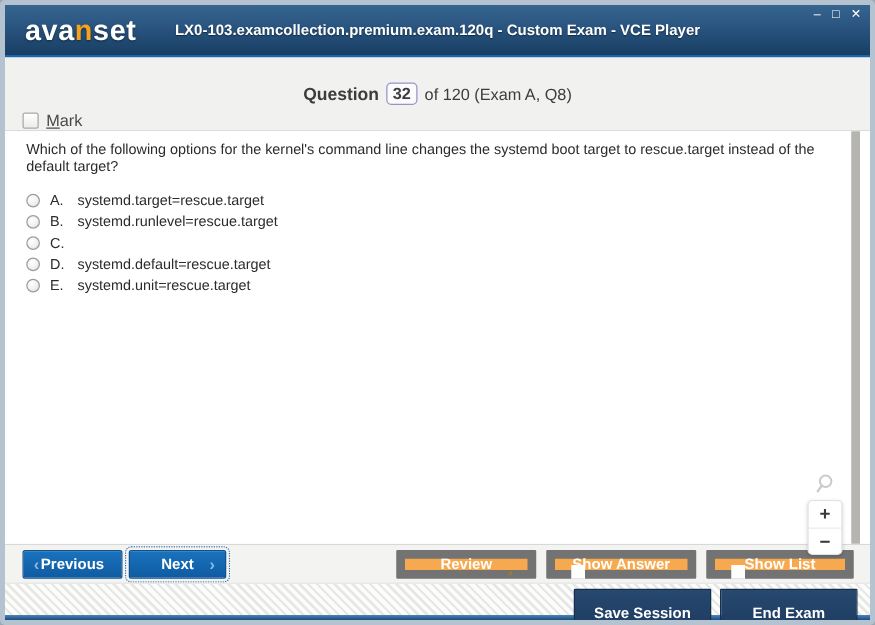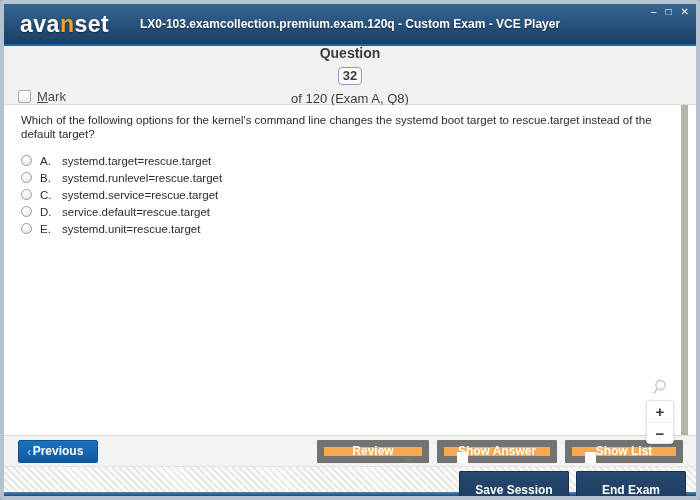--- a/index.html
+++ b/index.html
@@ -20,21 +20,21 @@
   .win-controls span{ color:#fff; font-size:10px; line-height:12px; cursor:default; }
 
   
   .header{ flex:0 0 42px; background:#f1f1ef; border-bottom:1px solid #dcdcda;
     position:relative; display:flex; align-items:center; padding:0 14px; }
   .mark{ display:flex; align-items:center; gap:6px; color:#4a4a4a; font-size:13px; z-index:2;margin-top:43px; }
   .checkbox{ width:13px; height:13px; background:linear-gradient(#fff,#ececec);
     border:1px solid #a9a9a9; border-radius:2px; }
   .mark-label u{ text-decoration:underline; }
   .qinfo{ position:absolute; left:0; right:0; display:flex; justify-content:center;
-    align-items:center; gap:6px; color:#3c3c3c; font-size:13px;flex-direction:column; }
+    align-items:center; gap:6px; color:#3c3c3c; font-size:13px; }
   .qlabel{ font-weight:bold; font-size:14px; }
   .qnum{ font-weight:bold; border:1px solid #9595c8; border-radius:4px; padding:0 4px;
     line-height:16px; background:#fbfbfd;text-align:center; }
 
   
   .content{ flex:1 1 auto; background:#fff; position:relative;
     padding:8px 26px 0 17px; font-size:11.5px; color:#2b2b2b; }
   .question-text{ line-height:14px; }
   .options{ margin-top:11px; }
   .option{ display:flex; align-items:center; height:17px; cursor:default; }
@@ -121,26 +121,25 @@
         <span class="opt-text">systemd.target=rescue.target</span>
       </div>
       <div class="option">
         <span class="radio"></span>
         <span class="letter">B.</span>
         <span class="opt-text">systemd.runlevel=rescue.target</span>
       </div>
       <div class="option">
         <span class="radio"></span>
         <span class="letter">C.</span>
-        <span class="opt-text">systemd.service=rescue.target</span>
       </div>
       <div class="option">
         <span class="radio"></span>
         <span class="letter">D.</span>
-        <span class="opt-text">service.default=rescue.target</span>
+        <span class="opt-text">systemd.default=rescue.target</span>
       </div>
       <div class="option">
         <span class="radio"></span>
         <span class="letter">E.</span>
         <span class="opt-text">systemd.unit=rescue.target</span>
       </div>
     </div>
 
     <div class="zoom-widget">
       <svg class="magnifier" width="16" height="17" viewBox="0 0 16 17">
@@ -154,20 +153,24 @@
     </div>
 
     <div class="scrollstrip"></div>
   </div>
 
   <div class="btnbar">
     <button class="btn btn-blue btn-prev">
       <span class="chev l">‹</span>
       <span>Previous</span>
     </button>
+    <button class="btn btn-blue btn-next">
+      <span>Next</span>
+      <span class="chev r">›</span>
+    </button>
     <div class="spacer"></div>
     <button class="btn btn-orange btn-review">
       <span>Review</span>
       <span class="tri">▲</span>
     </button>
     <button class="btn btn-orange btn-show-answer">
       <span class="osquare"></span>
       <span>Show Answer</span>
     </button>
     <button class="btn btn-orange btn-show-list">

